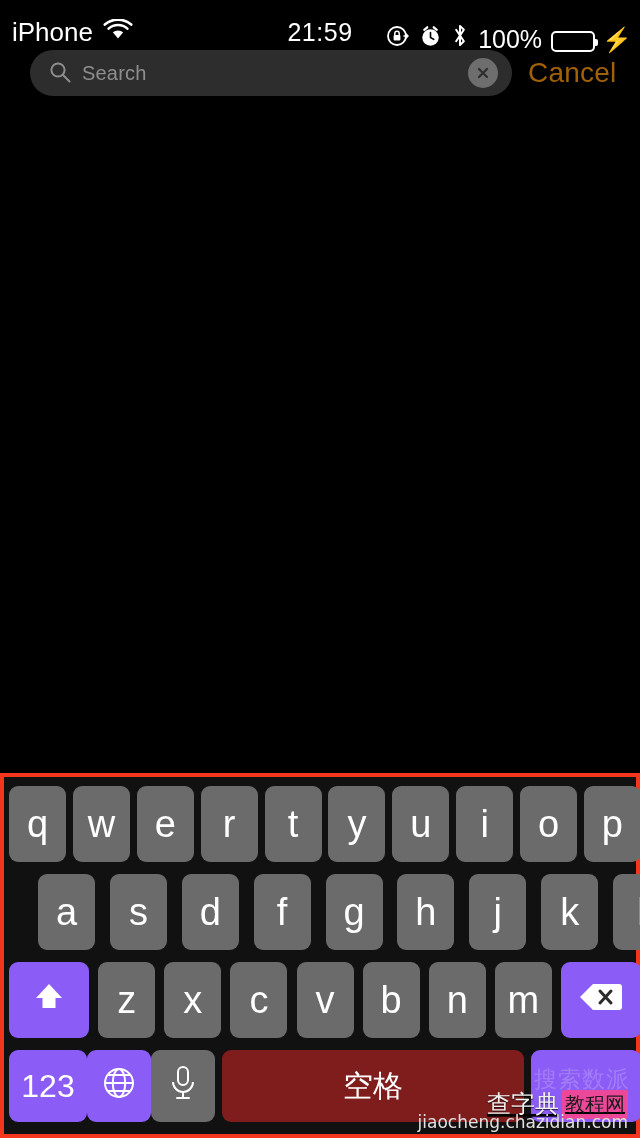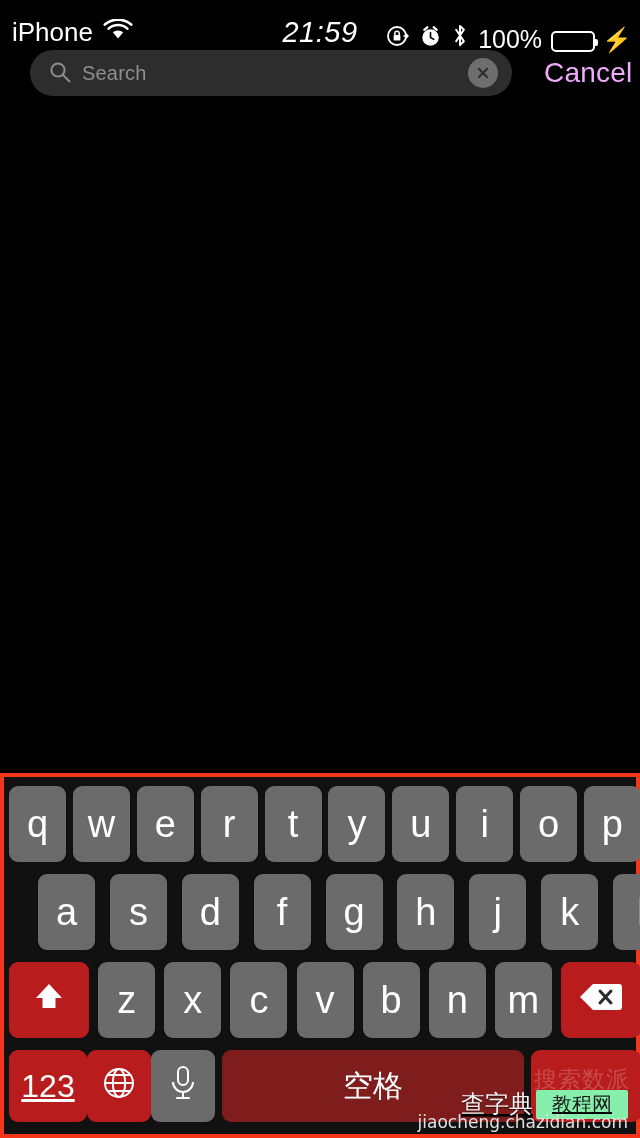--- a/index.html
+++ b/index.html
@@ -48,24 +48,23 @@
   .sb-center {
     position: absolute;
     left: 0; top: 0;
     width: 640px;
     height: 40px;
     display: flex;
     align-items: center;
     justify-content: center;
   }
   .sb-time {
-    font-size: 29px;
+    font-size: 25px;
     line-height: 1;
     letter-spacing: 0.5px;
-    font-style: italic;
   }
   .sb-right {
     position: absolute;
     right: 8px; top: 0;
     height: 40px;
     display: flex;
     align-items: flex-end;
     gap: 9px;
   }
   .sb-battpct {
@@ -136,22 +135,22 @@
     flex: 0 0 auto;
     width: 30px;
     height: 30px;
     border-radius: 50%;
     background: #6e6e6e;
     display: flex;
     align-items: center;
     justify-content: center;
   }
   .cancel-btn {
-    margin-left: 32px;
-    color: #f0abfc;
+    margin-left: 16px;
+    color: #a16207;
     font-size: 28px;
     line-height: 1;
     letter-spacing: 0.2px;
   }
 
   
   .content {
     position: absolute;
     left: 0; top: 106px;
     width: 640px;
@@ -198,21 +197,21 @@
     align-items: center;
     justify-content: center;
     box-sizing: border-box;
     height: 76px;
     font-size: 38px;
     line-height: 1;
     user-select: none;
   }
   .key.letter { width: 57px; }
   .row2 .key.letter { width: 57px; }
-  .key.dark { background: #b91c1c; text-decoration: underline; }
+  .key.dark { background: #8b5cf6; }
   .key.shift { width: 80px; }
   .key.backspace { width: 80px; }
   .key.numeric { width: 78px; font-size: 32px; }
   .key.globe { width: 64px; }
   .key.mic { width: 64px; background: #6b6b6b; }
   .key.space {
     flex: 1 1 auto;
     margin: 11px 7px;
     background: #7f1d1d;
     font-size: 30px;
@@ -251,24 +250,24 @@
   }
   .wm-name {
     font-size: 24px;
     color: #f2f2f2;
     letter-spacing: 0px;
     font-family: "DejaVu Sans", sans-serif;
     text-shadow: 0 1px 1px rgba(0,0,0,.7);
   }
   .wm-badge {
     margin-left: 3px;
-    background: #86efac;
+    background: #ec4899;
     color: #1a1a1a;
     font-size: 20px;
-    padding: 1px 16px;
+    padding: 1px 3px;
     border-radius: 2px;
     font-family: "DejaVu Sans", sans-serif;
   }
   .wm-url {
     position: absolute;
     right: 6px;
     bottom: 2px;
     font-size: 17px;
     color: #e0e0e0;
     letter-spacing: 0px;

